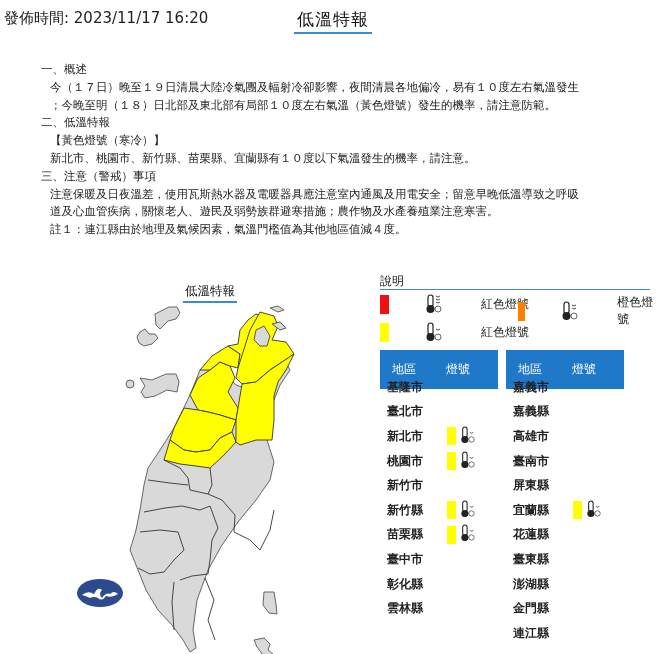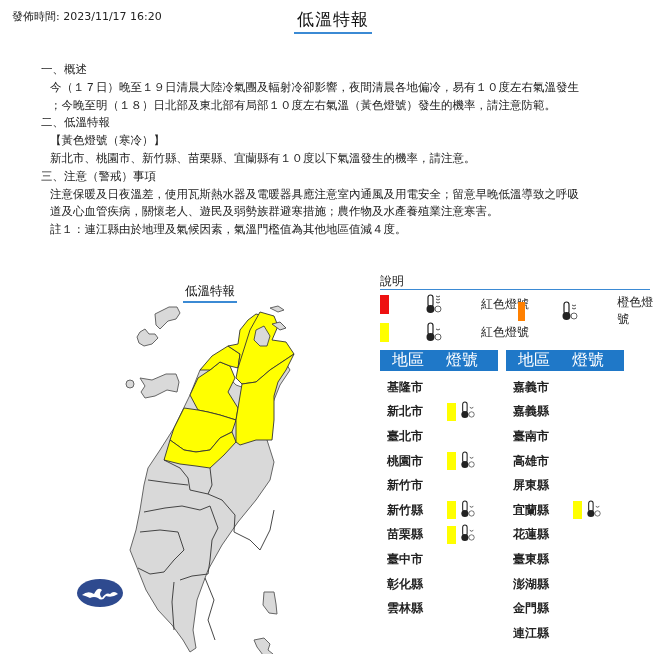--- a/index.html
+++ b/index.html
@@ -1,36 +1,36 @@
 <!DOCTYPE html>
 <html><head>
 <meta charset="utf-8">
 <style>
   html, body { margin:0; padding:0; background:#ffffff; }
   body { width:656px; height:654px; position:relative; overflow:hidden;
          font-family:"DejaVu Sans", "Liberation Sans", sans-serif; color:#222; }
-  .issue-time { position:absolute; left:12px; top:9px; font-size:11px; color:#222; }
+  .issue-time { position:absolute; left:4px; top:9px; font-size:15px; color:#222; }
   .doc-title { position:absolute; left:294px; top:8px; font-size:17px; color:#111;
                padding:0 3px 1px 3px; border-bottom:2px solid #3b8ad4; letter-spacing:1px; }
   .body-text { position:absolute; left:41px; top:30px; width:600px; font-size:11.5px; line-height:17.8px; color:#222;margin-top:31px; }
   .body-text .line { white-space:nowrap; }
   .body-text .indent { padding-left:9px; }
 
   .map-title { position:absolute; left:183px; top:283px; font-size:12.5px; color:#111;
                padding:0 2px 1px 2px; border-bottom:2px solid #3b8ad4; }
   .map-area { position:absolute; left:60px; top:300px; width:270px; height:354px; }
 
   .legend-heading { position:absolute; left:380px; top:273px; font-size:12px; color:#222; }
   .legend-rule { position:absolute; left:380px; top:289px; width:270px; height:1px; background:#3b8ad4; }
   .legend-item { position:absolute; display:flex; align-items:center; font-size:12px; color:#222;gap:32px; }
   .swatch { width:9px; height:19px; display:inline-block; margin-right:4px; }
   .thermo { width:18px; height:20px; display:inline-block; margin-right:6px; }
 
-  .tbl-head { position:absolute; top:350px; height:21px; background:#1f78c8; color:#fff;
-              font-size:16px; display:flex; align-items:center; }
+  .tbl-head { position:absolute; top:350px; height:39px; background:#1f78c8; color:#fff;
+              font-size:12px; display:flex; align-items:center; }
   .tbl-head span { position:absolute; }
   .tbl-col { position:absolute; top:375px; }
   .tbl-row { position:relative; height:24.6px; font-size:12px; color:#222; display:flex; align-items:center;font-weight:bold; }
   .tbl-row .name { position:absolute; left:7px; }
   .tbl-row .sig { position:absolute; left:67px; display:flex; align-items:center; }
   .tbl-row .sig .swatch { width:9px; height:18px; margin-right:4px; }
 </style>
 </head>
 <body>
 
@@ -151,33 +151,33 @@
 <div class="tbl-head" style="left:506px;width:118px">
   <span style="left:12px">地區</span>
   <span style="left:66px">燈號</span>
 </div>
 
 <div class="tbl-col" style="left:380px;width:118px" id="col-left">
     <div class="tbl-row">
       <span class="name">基隆市</span>
     </div>
     <div class="tbl-row">
+      <span class="name">臺北市</span>
+    </div>
+    <div class="tbl-row">
       <span class="name">新北市</span>
       <span class="sig">
         <span class="swatch" style="background:#ffff00"></span>
         <span><svg width="16" height="20" viewBox="0 0 18 20">
             <rect x="3" y="1" width="5" height="12" rx="2.5" fill="#fff" stroke="#222" stroke-width="1.2"></rect>
             <circle cx="5.5" cy="15" r="4" fill="#222"></circle>
             <path d="M11,7 l2,1 l2,-1" stroke="#222" stroke-width="0.8" fill="none"></path>
             <circle cx="13" cy="15" r="3" fill="none" stroke="#222" stroke-width="0.7"></circle>
           </svg></span>
       </span>
-    </div>
-    <div class="tbl-row">
-      <span class="name">臺北市</span>
     </div>
     <div class="tbl-row">
       <span class="name">桃園市</span>
       <span class="sig">
         <span class="swatch" style="background:#ffff00"></span>
         <span><svg width="16" height="20" viewBox="0 0 18 20">
             <rect x="3" y="1" width="5" height="12" rx="2.5" fill="#fff" stroke="#222" stroke-width="1.2"></rect>
             <circle cx="5.5" cy="15" r="4" fill="#222"></circle>
             <path d="M11,7 l2,1 l2,-1" stroke="#222" stroke-width="0.8" fill="none"></path>
             <circle cx="13" cy="15" r="3" fill="none" stroke="#222" stroke-width="0.7"></circle>
@@ -222,26 +222,26 @@
     </div>
   </div>
 <div class="tbl-col" style="left:506px;width:118px" id="col-right">
     <div class="tbl-row">
       <span class="name">嘉義市</span>
     </div>
     <div class="tbl-row">
       <span class="name">嘉義縣</span>
     </div>
     <div class="tbl-row">
+      <span class="name">高雄市</span>
+    </div>
+    <div class="tbl-row">
       <span class="name">臺南市</span>
     </div>
     <div class="tbl-row">
-      <span class="name">高雄市</span>
-    </div>
-    <div class="tbl-row">
       <span class="name">屏東縣</span>
     </div>
     <div class="tbl-row">
       <span class="name">宜蘭縣</span>
       <span class="sig">
         <span class="swatch" style="background:#ffff00"></span>
         <span><svg width="16" height="20" viewBox="0 0 18 20">
             <rect x="3" y="1" width="5" height="12" rx="2.5" fill="#fff" stroke="#222" stroke-width="1.2"></rect>
             <circle cx="5.5" cy="15" r="4" fill="#222"></circle>
             <path d="M11,7 l2,1 l2,-1" stroke="#222" stroke-width="0.8" fill="none"></path>

